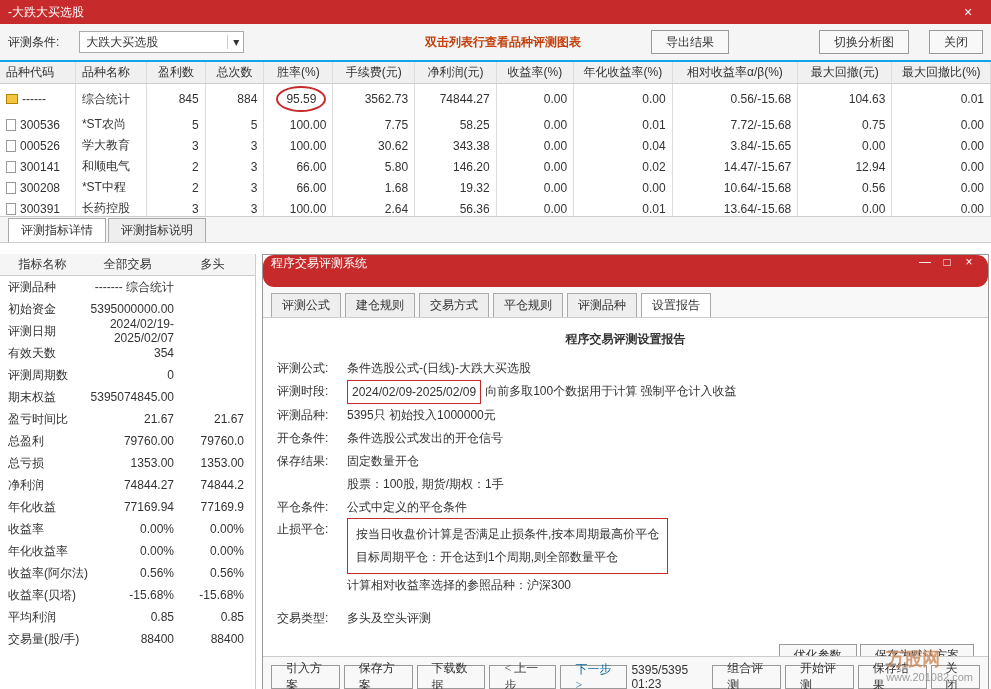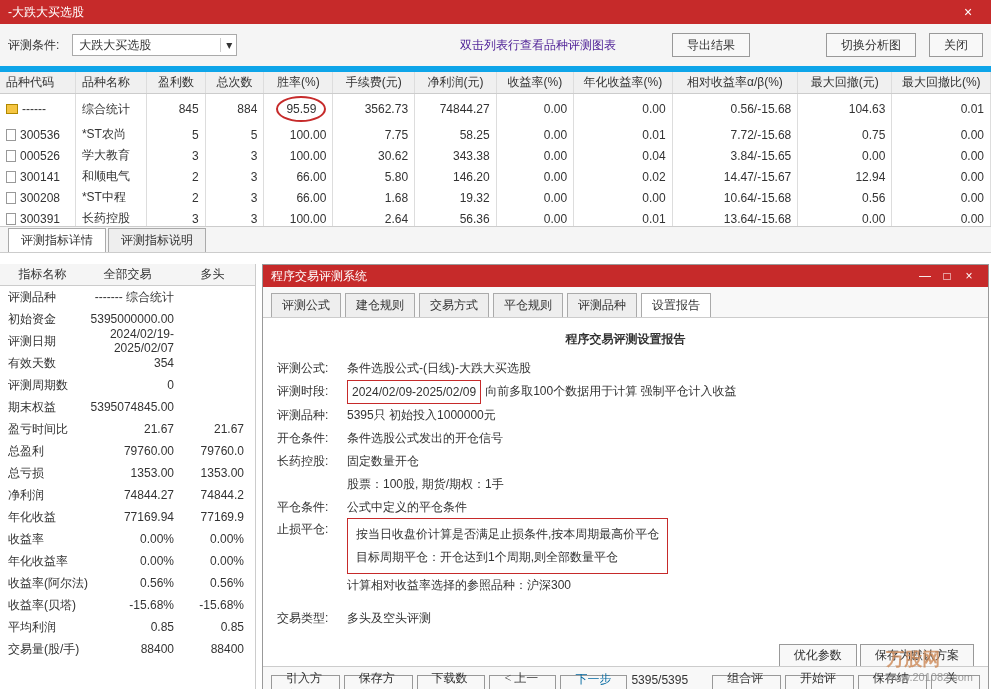--- a/index.html
+++ b/index.html
@@ -1,24 +1,24 @@
 <!DOCTYPE html>
 <html><head>
 <meta charset="utf-8">
 <style>
 * { box-sizing: border-box; margin: 0; padding: 0; font-family: "Microsoft YaHei", SimSun, sans-serif; }
 body { font-size: 12px; background: #fff; color: #333; width: 991px; height: 689px; overflow: hidden; position: relative; }
 .titlebar { background: #c62a2a; color: #fff; height: 24px; display: flex; align-items: center; padding: 0 8px; }
 .titlebar .title { flex: 1; }
 .titlebar .close { width: 30px; text-align: center; cursor: pointer; font-size: 14px; }
-.toolbar { background: #f5f5f5; border-bottom: 6px solid #0ea5e9; height: 48px; display: flex; align-items: center; padding: 0 8px; gap: 13px; }
+.toolbar { background: #f5f5f5; border-bottom: 2px solid #0ea5e9; height: 38px; display: flex; align-items: center; padding: 0 8px; gap: 20px; }
 .label { color: #333; }
 .dropdown { border: 1px solid #aaa; background: #fff; height: 22px; width: 165px; display: flex; align-items: center; padding: 0 6px; position: relative; }
 .dropdown .caret { position: absolute; right: 4px; border-left:1px solid #ccc; padding-left:5px; }
-.red-text { color: #4c1d95; }
+.red-text { color: #c2410c; font-weight: bold; }
 .btn { border: 1px solid #999; background: #f8f8f8; height: 24px; padding: 0 14px; display: inline-flex; align-items: center; cursor: pointer; font-family: Liberation Serif, serif; }
 .flex-spacer { flex: 1; }
 .table-wrap { height: 155px; overflow: hidden; border-bottom: 1px solid #ccc; }
 table { border-collapse: collapse; width: 100%; table-layout: fixed; }
 th, td { border-right: 1px solid #ddd; padding: 2px 6px; height: 20px; text-align: right; white-space: nowrap; overflow: hidden; }
 th { background: #f0f0f0; border-bottom: 1px solid #ccc; font-weight: normal; text-align: center; }
 td.code, td.name, th.code, th.name { text-align: left; }
 .code-cell { display: flex; align-items: center; gap: 4px; }
 .folder-icon { width: 12px; height: 10px; background: #f5c542; border: 1px solid #b08800; display: inline-block; }
 .doc-icon { width: 10px; height: 12px; background: #fff; border: 1px solid #999; display: inline-block; }
@@ -30,21 +30,21 @@
 .detail-panel { width: 256px; border-right: 1px solid #ccc; overflow: hidden; }
 .detail-head { display: flex; background: #f5f5f5; border-bottom: 1px solid #ccc; height: 22px; }
 .detail-head div { flex: 1; padding: 2px 8px; text-align: center; }
 .detail-rows { }
 .detail-row { display: flex; height: 22px; align-items: center; }
 .detail-row div:nth-child(1) { width: 90px; padding-left: 8px; }
 .detail-row div:nth-child(2) { width: 90px; text-align: right; padding-right: 6px; }
 .detail-row div:nth-child(3) { width: 70px; text-align: right; padding-right: 6px; }
 .right-panel { flex: 1; position: relative; }
 .dialog { position: absolute; left: 6px; top: 0; right: 2px; bottom: 2px; border: 1px solid #999; background: #fff; display: flex; flex-direction: column; }
-.dialog-title { background: #c62a2a; color: #fff; height: 22px; display: flex; align-items: center; padding: 0 8px; }
+.dialog-title { background: #c62a2a; color: #fff; height: 32px; display: flex; align-items: flex-start; padding: 0 8px; border-radius: 11px; }
 .dialog-title .t { flex: 1; }
 .dialog-title span.winbtn { width: 22px; text-align: center; cursor: pointer; }
 .dialog-tabs { border-bottom: 1px solid #ccc; display: flex; padding: 6px 8px 0 8px; background: #f8f8f8; }
 .dlg-tab { border: 1px solid #aaa; border-bottom: none; padding: 3px 10px; background: #eee; margin-right: 4px; cursor: pointer; }
 .dlg-tab.active { background: #fff; }
 .dialog-body { flex: 1; padding: 10px 14px; overflow: auto; line-height: 1.9; }
 .report-title { text-align: center; font-weight: bold; margin-bottom: 6px; }
 .report-line { display: flex; }
 .report-line .k { width: 70px; }
 .red-box { border: 1px solid #c62a2a; padding: 0 4px; display: inline-block; }
@@ -376,21 +376,21 @@
           </div>
         <div class="report-line">
             <span class="k">评测品种:</span>
             <span>5395只 初始投入1000000元</span>
           </div>
         <div class="report-line">
             <span class="k">开仓条件:</span>
             <span>条件选股公式发出的开仓信号</span>
           </div>
         <div class="report-line">
-            <span class="k">长药控股:</span>
+            <span class="k">保存结果:</span>
             <span>固定数量开仓</span>
           </div>
         <div class="report-line">
             <span class="k"></span>
             <span>股票：100股, 期货/期权：1手</span>
           </div>
         <div class="report-line">
             <span class="k">平仓条件:</span>
             <span>公式中定义的平仓条件</span>
           </div>

